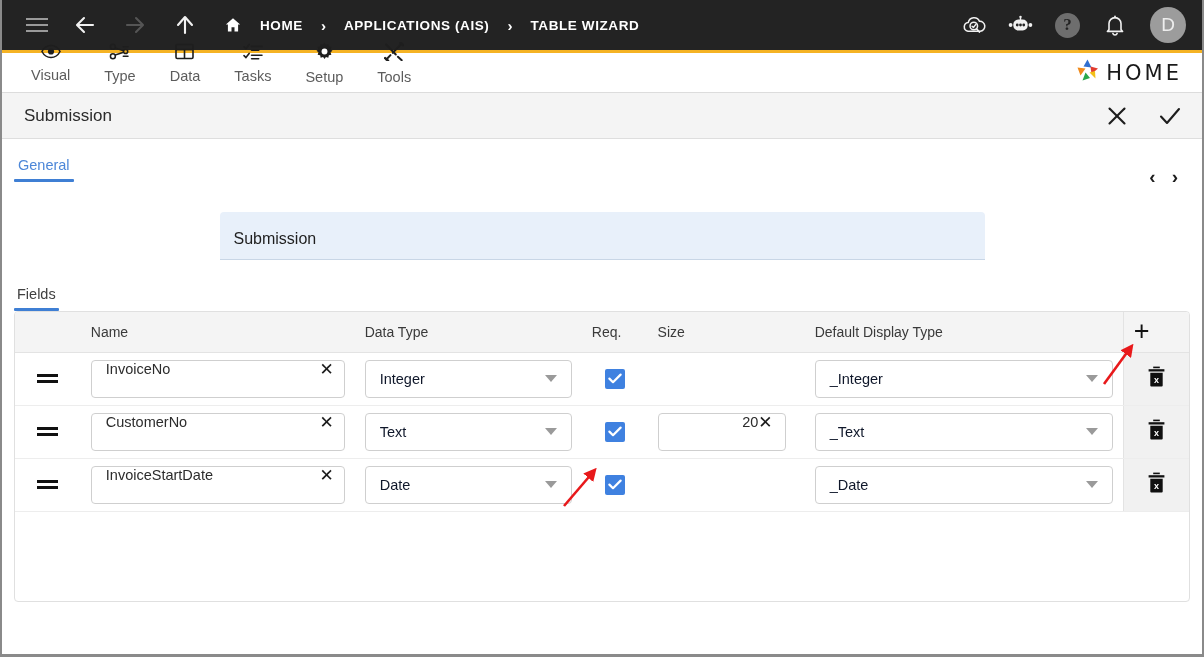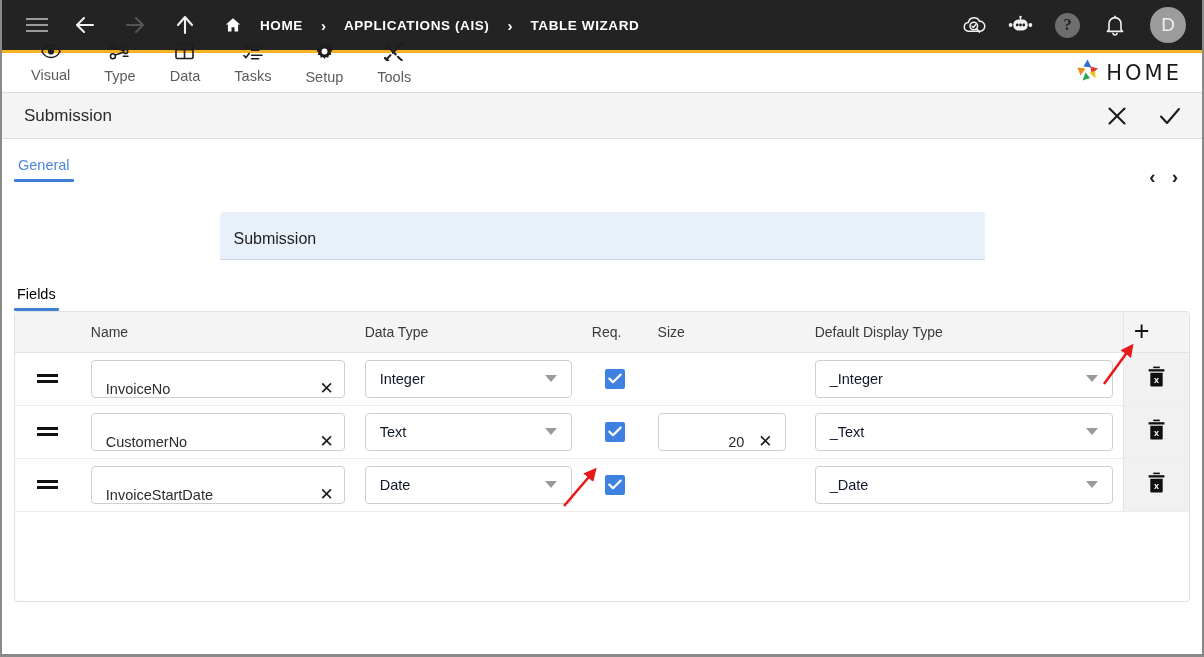--- a/index.html
+++ b/index.html
@@ -131,21 +131,21 @@
     border-radius: 4px 4px 0 0;
     border-bottom: 1px solid #c8d6e6;
     padding: 6px 14px 0 14px;
     display: flex; flex-direction: column; justify-content: center;
   }
   .nf-label { font-size: 11.5px; color: #6d6d6d; line-height: 1.3; }
   .nf-value { font-size: 16px; color: #1f1f1f; line-height: 1.35; }
 
   .fields-tabrow { margin-top: 26px; display: flex; }
   .ft-tab {
-    font-size: 14.5px; color: #000000; padding: 0 3px 9px 3px; position: relative;
+    font-size: 14.5px; color: #404040; padding: 0 3px 9px 3px; position: relative;
   }
   .ft-tab::after {
     content: ""; position: absolute; left: 0; right: 0; bottom: 0;
     height: 3px; background: #3f7fd4; border-radius: 1px;
   }
 
   
   .tbl-wrap {
     border: 1px solid #e0e0e0;
     border-radius: 4px;
@@ -184,29 +184,29 @@
   }
   td.td-act {
     background: #f1f1f1; border-left: 1px solid #e3e3e3;
     text-align: center; padding: 0;
   }
   .handle { display: flex; flex-direction: column; gap: 3px; padding-left: 12px; }
   .handle i { display: block; width: 21px; height: 3px; background: #111; }
 
   .txtbox {
     height: 38px; border: 1px solid #cfcfcf; border-radius: 4px;
-    display: flex; align-items: flex-end; padding: 0 10px 0 14px;
+    display: flex; align-items: flex-start; padding: 0 10px 0 14px;
     background: #fff;
   }
   .txtbox .val { font-size: 14.5px; color: #2c2c2c; }
   .txtbox .clr {
     margin-left: auto; font-size: 17px; color: #1b1b1b; line-height: 1;
     font-weight: 500;
   }
-  .txtbox.size { width: 128px; justify-content: flex-end; gap: 14px; padding-right: 12px; }
+  .txtbox.size { width: 128px; justify-content: flex-end; padding-right: 12px; }
   .txtbox.size .val { margin-left: auto; }
   .txtbox.size .clr { margin-left: 0; }
 
   .selbox {
     height: 38px; border: 1px solid #cfcfcf; border-radius: 4px;
     display: flex; align-items: center; padding: 0 10px 0 14px;
     background: #fff;
   }
   .selbox .val { font-size: 14.5px; color: #0f172a; }
   .selbox .dd {

